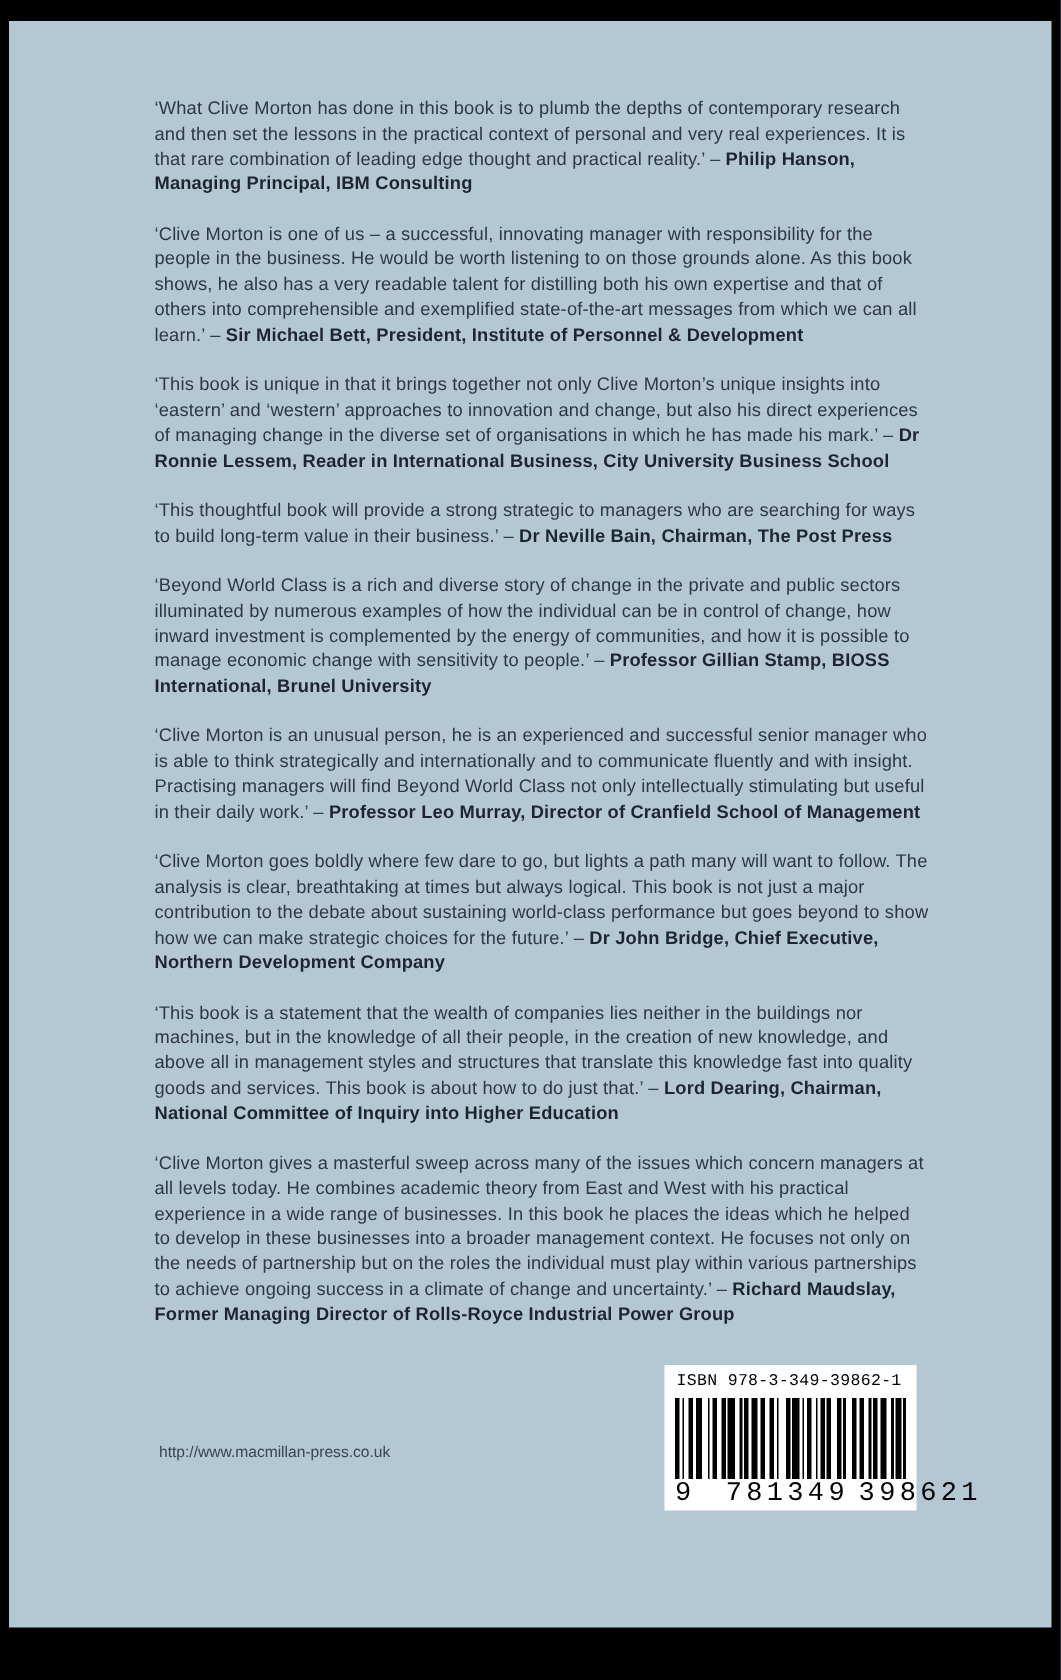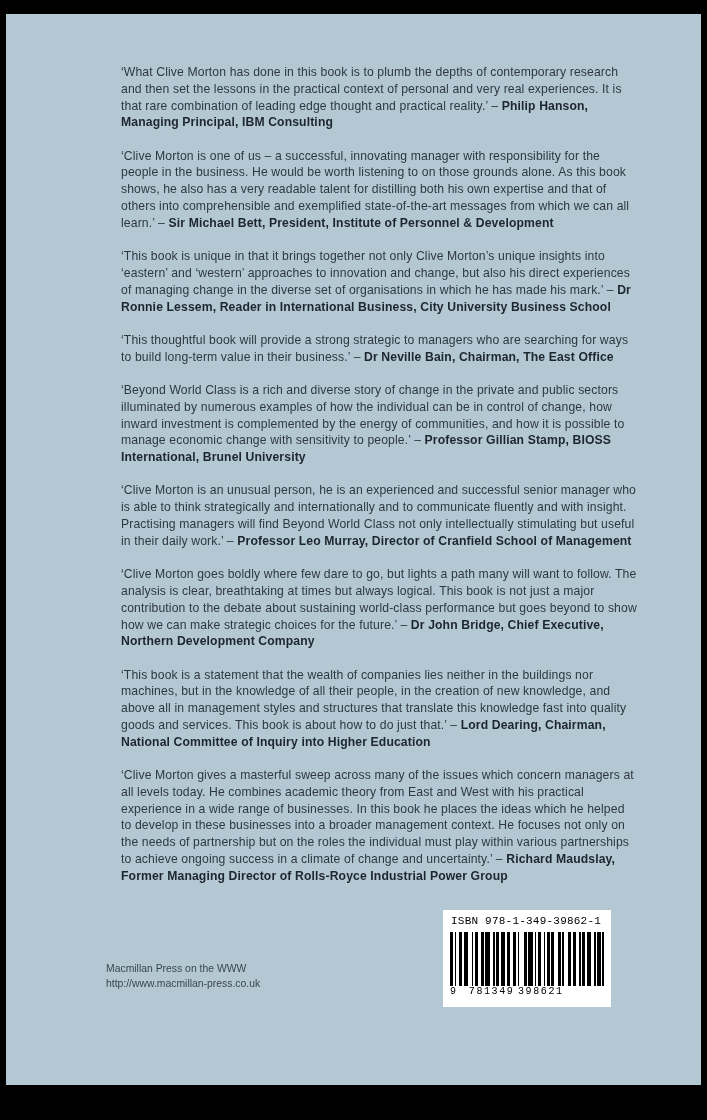--- a/index.html
+++ b/index.html
@@ -24,21 +24,20 @@
     background: #b4c8d4;
     box-sizing: border-box;
     overflow: hidden;
   }
 
   #blurb-column {
     position: absolute;
     left: 97px;
     top: 50px;
     width: 516px;
-    margin-left: 18px;
   }
 
   .blurb {
     font-size: 12.2px;
     line-height: 16.8px;
     color: #2d3842;
     margin: 0 0 16.5px 0;
     text-align: left;
     letter-spacing: 0.01em;
   }
@@ -94,60 +93,59 @@
     display: block;
     background: #000;
     height: 100%;
   }
   #barcode-digits {
     position: absolute;
     left: 7px;
     top: 76px;
     width: 154px;
     font-family: "Liberation Mono", monospace;
-    font-size: 10px;
+    font-size: 18px;
     letter-spacing: 0.16em;
     color: #000;
     white-space: nowrap;
   }
 </style>
 </head>
 <body>
 
 <div id="book-back-cover">
 
   <div id="blurb-column">
 
     <p class="blurb"><span>‘What Clive Morton has done in this book is to plumb the depths of contemporary research and then set the lessons in the practical context of personal and very real experiences. It is that rare combination of leading edge thought and practical reality.’ – </span><span class="attrib">Philip Hanson, Managing Principal, IBM Consulting</span></p>
 
     <p class="blurb"><span>‘Clive Morton is one of us – a successful, innovating manager with responsibility for the people in the business. He would be worth listening to on those grounds alone. As this book shows, he also has a very readable talent for distilling both his own expertise and that of others into comprehensible and exemplified state-of-the-art messages from which we can all learn.’ – </span><span class="attrib">Sir Michael Bett, President, Institute of Personnel &amp; Development</span></p>
 
     <p class="blurb"><span>‘This book is unique in that it brings together not only Clive Morton’s unique insights into ‘eastern’ and ‘western’ approaches to innovation and change, but also his direct experiences of managing change in the diverse set of organisations in which he has made his mark.’ – </span><span class="attrib">Dr Ronnie Lessem, Reader in International Business, City University Business School</span></p>
 
-    <p class="blurb"><span>‘This thoughtful book will provide a strong strategic to managers who are searching for ways to build long-term value in their business.’ – </span><span class="attrib">Dr Neville Bain, Chairman, The East Office</span></p>
+    <p class="blurb"><span>‘This thoughtful book will provide a strong strategic to managers who are searching for ways to build long-term value in their business.’ – </span><span class="attrib">Dr Neville Bain, Chairman, The Post Press</span></p>
 
     <p class="blurb"><span>‘</span><span class="ital">Beyond World Class</span><span> is a rich and diverse story of change in the private and public sectors illuminated by numerous examples of how the individual can be in control of change, how inward investment is complemented by the energy of communities, and how it is possible to manage economic change with sensitivity to people.’ – </span><span class="attrib">Professor Gillian Stamp, BIOSS International, Brunel University</span></p>
 
     <p class="blurb"><span>‘Clive Morton is an unusual person, he is an experienced and successful senior manager who is able to think strategically and internationally and to communicate fluently and with insight. Practising managers will find </span><span class="ital">Beyond World Class</span><span> not only intellectually stimulating but useful in their daily work.’ – </span><span class="attrib">Professor Leo Murray, Director of Cranfield School of Management</span></p>
 
     <p class="blurb"><span>‘Clive Morton goes boldly where few dare to go, but lights a path many will want to follow. The analysis is clear, breathtaking at times but always logical. This book is not just a major contribution to the debate about sustaining world-class performance but goes beyond to show how we can make strategic choices for the future.’ – </span><span class="attrib">Dr John Bridge, Chief Executive, Northern Development Company</span></p>
 
     <p class="blurb"><span>‘This book is a statement that the wealth of companies lies neither in the buildings nor machines, but in the knowledge of all their people, in the creation of new knowledge, and above all in management styles and structures that translate this knowledge fast into quality goods and services. This book is about how to do just that.’ – </span><span class="attrib">Lord Dearing, Chairman, National Committee of Inquiry into Higher Education</span></p>
 
     <p class="blurb"><span>‘Clive Morton gives a masterful sweep across many of the issues which concern managers at all levels today. He combines academic theory from East and West with his practical experience in a wide range of businesses. In this book he places the ideas which he helped to develop in these businesses into a broader management context. He focuses not only on the needs of partnership but on the roles the individual must play within various partnerships to achieve ongoing success in a climate of change and uncertainty.’ – </span><span class="attrib">Richard Maudslay, Former Managing Director of Rolls-Royce Industrial Power Group</span></p>
 
   </div>
 
   <div id="publisher-block">
-    <div>Macmillan Press on the WWW</div>
     <div>http://www.macmillan-press.co.uk</div>
   </div>
 
   <div id="barcode-block">
-    <div id="isbn-text">ISBN 978-1-349-39862-1</div>
+    <div id="isbn-text">ISBN 978-3-349-39862-1</div>
     <div id="barcode-bars">
         <i style="width: 3.08px;"></i>
         <i style="width: 1.54px; background: transparent;"></i>
         <i style="width: 1.54px;"></i>
         <i style="width: 3.08px; background: transparent;"></i>
         <i style="width: 3.08px;"></i>
         <i style="width: 1.54px; background: transparent;"></i>
         <i style="width: 4.62px;"></i>
         <i style="width: 3.08px; background: transparent;"></i>
         <i style="width: 1.54px;"></i>

